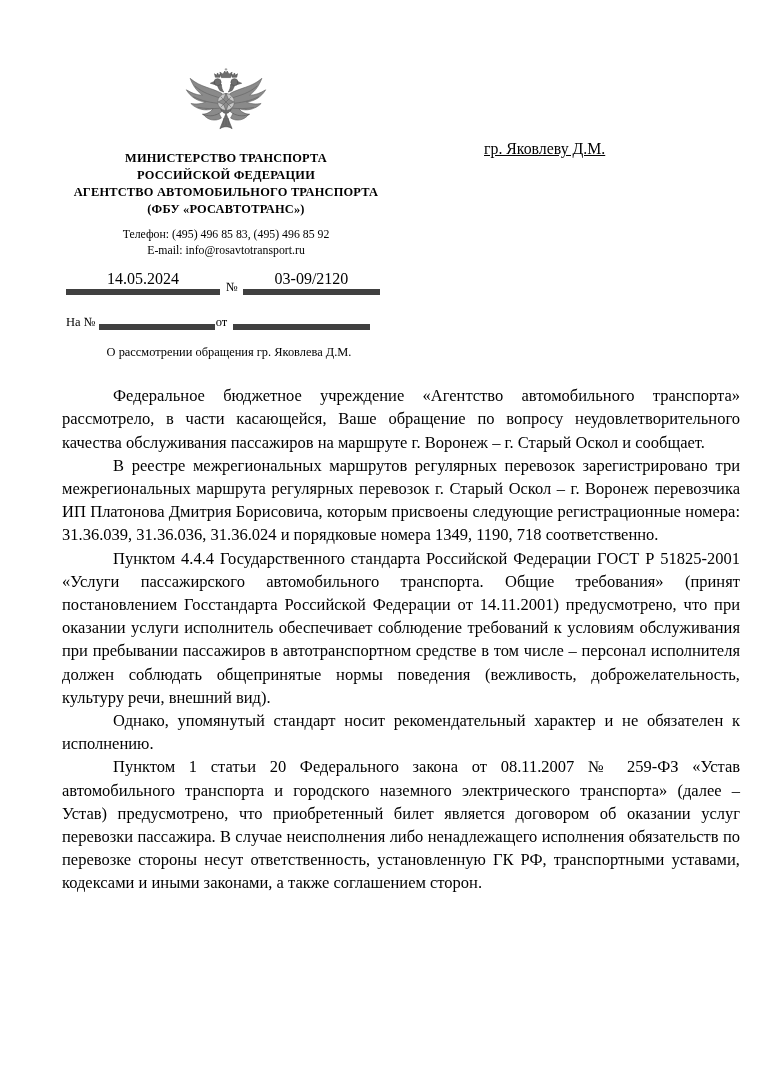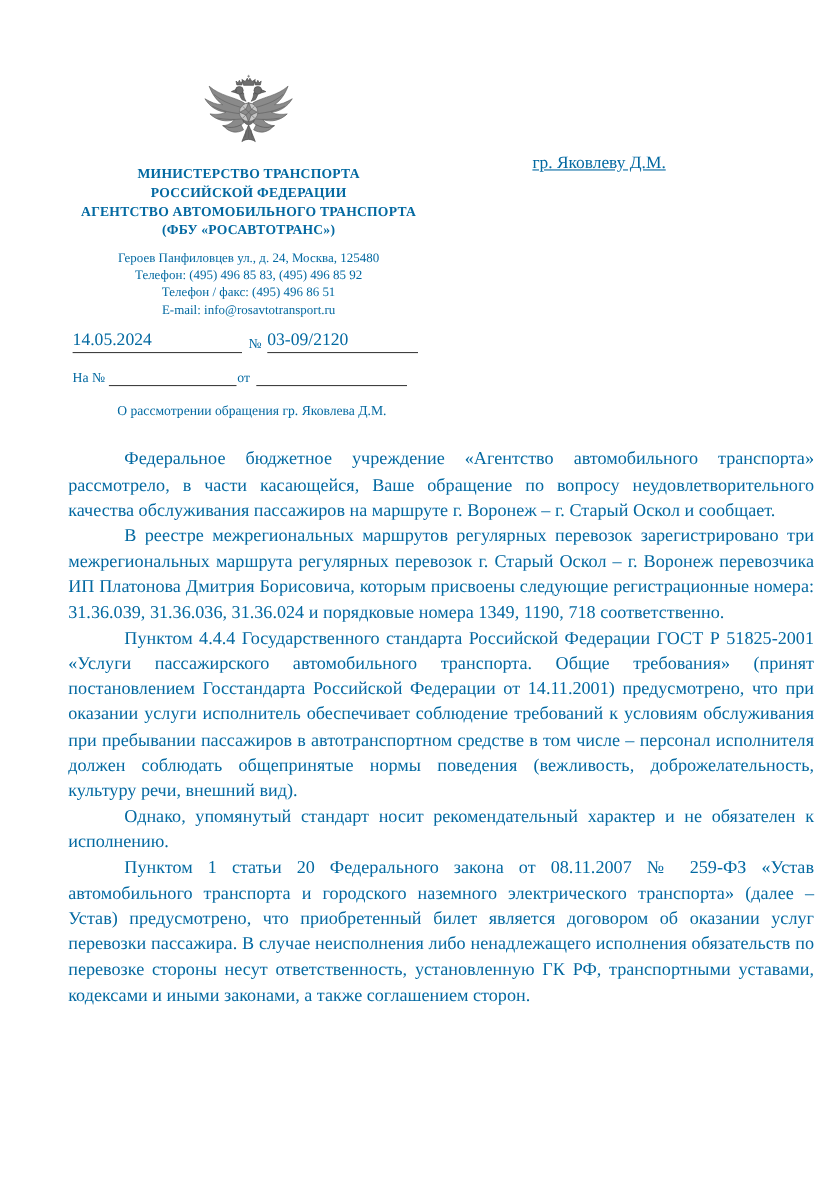--- a/index.html
+++ b/index.html
@@ -6,21 +6,21 @@
     margin: 0;
     padding: 0;
     background: #ffffff;
   }
   .page {
     position: relative;
     width: 763px;
     height: 1080px;
     background: #ffffff;
     font-family: "Liberation Serif", "DejaVu Serif", serif;
-    color: #0369a1;
+    color: #000000;
     overflow: hidden;
     box-sizing: border-box;
   }
   
   .header {
     display: flex;
     padding: 62px 0 0 60px;
     box-sizing: border-box;
   }
   .left-col {
@@ -47,21 +47,22 @@
   }
   .ref-row {
     margin-top: 11px;
     text-align: left;
     padding-left: 6px;
     font-size: 16px;
     white-space: nowrap;
   }
   .u {
     display: inline-block;
-    border-bottom: 1px solid #404040;
+    border-bottom: 6px solid #404040;
+    text-align: center;
     vertical-align: bottom;
     line-height: 20px;
     height: 20px;
   }
   .u-date  { width: 154px; }
   .u-num   { width: 137px; margin-left: 2px; }
   .no-sign { font-size: 12.5px; margin: 0 3px 0 6px; }
   .ref-row2 {
     margin-top: 13px;
     text-align: left;
@@ -162,23 +163,21 @@
       </div>
 
       <div class="org-lines">
         <div>МИНИСТЕРСТВО ТРАНСПОРТА</div>
         <div>РОССИЙСКОЙ ФЕДЕРАЦИИ</div>
         <div>АГЕНТСТВО АВТОМОБИЛЬНОГО ТРАНСПОРТА</div>
         <div>(ФБУ «РОСАВТОТРАНС»)</div>
       </div>
 
       <div class="contact-lines">
-        <div>Героев Панфиловцев ул., д. 24, Москва, 125480</div>
         <div>Телефон: (495) 496 85 83, (495) 496 85 92</div>
-        <div>Телефон / факс: (495) 496 86 51</div>
         <div>E-mail: info@rosavtotransport.ru</div>
       </div>
 
       <div class="ref-row">
         <span class="u u-date">14.05.2024</span><span class="no-sign">№</span><span class="u u-num">03-09/2120</span>
       </div>
 
       <div class="ref-row2">
         <span>На №</span><span class="u u-blank1"></span><span class="ot-label">от</span><span class="u u-blank2"></span>
       </div>

